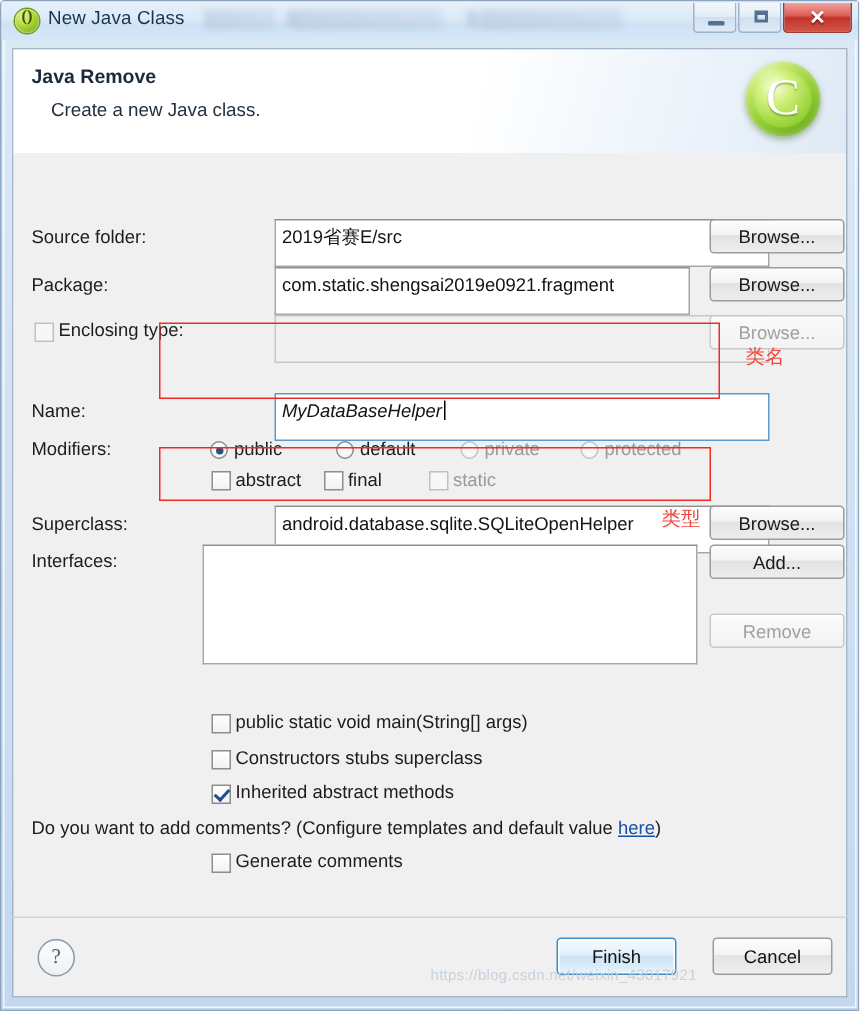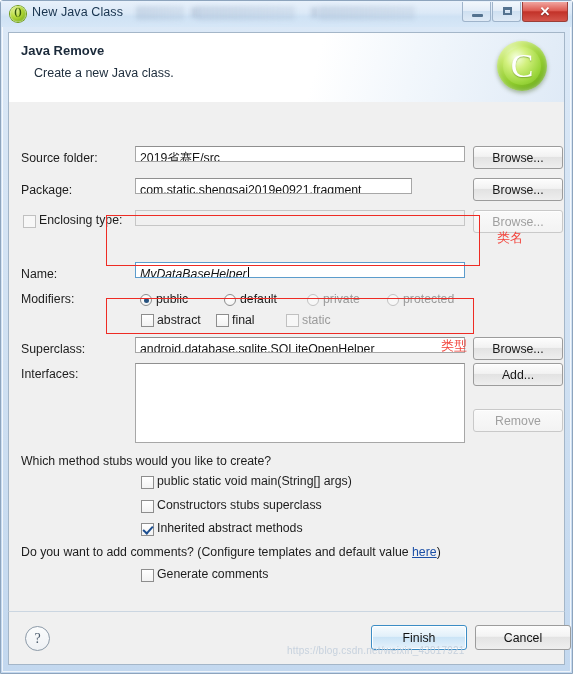--- a/index.html
+++ b/index.html
@@ -207,30 +207,31 @@
     position: absolute;
     font-size: 12.3px;
     color: #1d1d1d;
     white-space: nowrap;
   }
   .lbl.dim { color: #9a9a9a; }
 
   .tf {
     position: absolute;
     box-sizing: border-box;
-    height: 16px;
+    height: 32px;
     background: #ffffff;
     border: 1px solid #a7a7a7;
     border-top-color: #8f8f8f;
     font-size: 12.3px;
     color: #141414;
     padding: 2px 4px 0 4px;
     line-height: 18px;
     white-space: nowrap;
     overflow: hidden;
+    margin-left: 48px;
   }
   .tf.focused {
     border: 1px solid #5c9ccc;
     box-shadow: inset 0 0 0 1px #ffffff;
   }
   .tf.disabled {
     background: #f0f0f0;
     border-color: #c6c6c6;
     color: #9a9a9a;
   }
@@ -327,21 +328,21 @@
     border-radius: 50%;
     border: 1px solid #8c9aa8;
     background: linear-gradient(to bottom, #fbfcfd 0%, #eef1f4 100%);
     display: flex; align-items: center; justify-content: center;
     font-size: 14px; color: #4a5a6b;
     font-family: "Liberation Serif", serif;
   }
   .fbtn {
     position: absolute;
     box-sizing: border-box;
-    width: 96px; height: 25px;
+    width: 80px; height: 25px;
     top: 13px;
     border-radius: 3px;
     font-size: 12.3px;
     color: #111111;
     display: flex; align-items: center; justify-content: center;
     border: 1px solid #9c9c9c;
     background: linear-gradient(to bottom, #fdfdfd 0%, #f3f3f3 45%, #e3e3e3 48%, #efefef 100%);
   }
   .fbtn.primary {
     left: 362px;
@@ -463,21 +464,20 @@
 
       <div class="lbl" style="left:12px; top:240px;">Superclass:</div>
       <div class="tf" style="left:126px; top:235px; width:330px;">android.database.sqlite.SQLiteOpenHelper</div>
       <div class="btn" style="left:464px; top:235px;">Browse...</div>
 
       <div class="lbl" style="left:12px; top:265px;">Interfaces:</div>
       <div class="listbox" style="left:126px; top:261px; width:330px; height:80px;"></div>
       <div class="btn" style="left:464px; top:261px;">Add...</div>
       <div class="btn disabled" style="left:464px; top:307px;">Remove</div>
 
-      <div class="lbl" style="left:12px; top:352px;">Which method stubs would you like to create?</div>
 
       <div class="cb" style="left:132px; top:374px;"></div>
       <div class="lbl" style="left:148px; top:372px;">public static void main(String[] args)</div>
 
       <div class="cb" style="left:132px; top:398px;"></div>
       <div class="lbl" style="left:148px; top:396px;">Constructors stubs superclass</div>
 
       <div class="cb checked" style="left:132px; top:421px;"></div>
       <div class="lbl" style="left:148px; top:419px;">Inherited abstract methods</div>
 

